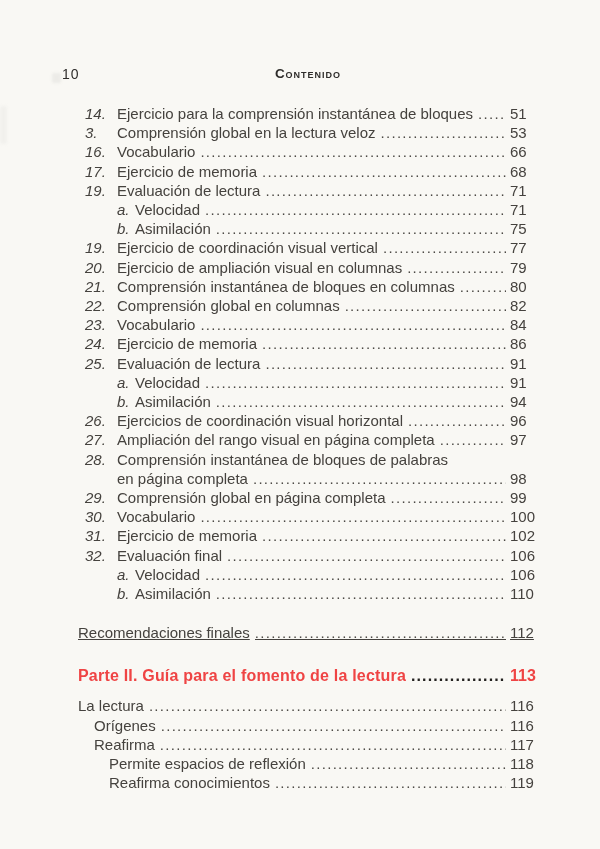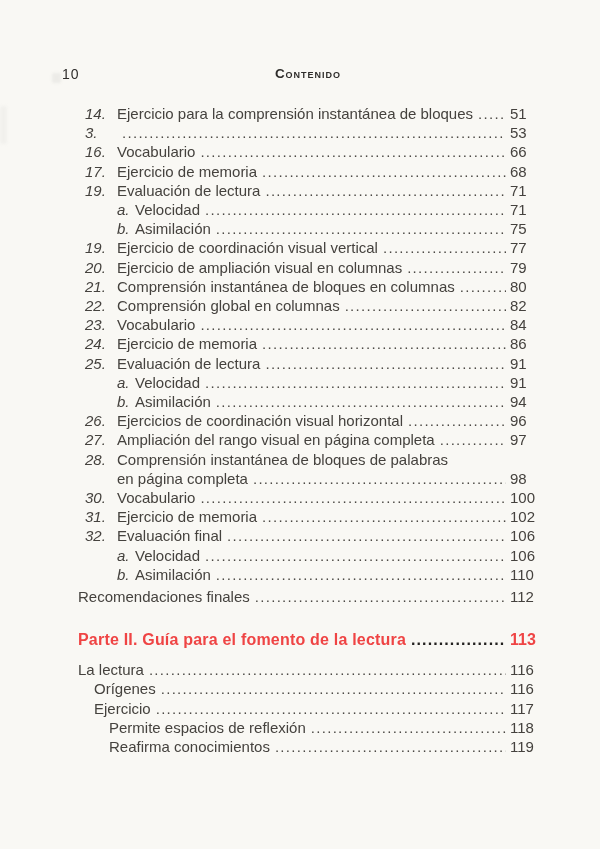--- a/index.html
+++ b/index.html
@@ -27,21 +27,21 @@
   .row.sub .num{margin-left:105px;width:18px;}
   .title{white-space:nowrap;}
   .title.cont{margin-left:105px;text-align:right;}
   .dots{
     flex:1 1 auto;overflow:hidden;white-space:nowrap;
     margin-left:5px;letter-spacing:1.3px;color:#4c4945;
   }
   .dots::after{content:"........................................................................................................................";}
   .pg{flex:none;min-width:26px;text-align:left;margin-left:4px;margin-right:64px;}
   
-  .sec{margin-top:3px;}
+  .sec{margin-top:20px;text-decoration:underline;}
   .flush .title{margin-left:66px;}
   .part2{margin-top:24px;font-weight:bold;font-size:16px;line-height:20px;color:#ef4444;}
   .part2 .title{margin-left:66px;letter-spacing:0.2px;}
   .part2 .dots{color:#23211f;letter-spacing:1.1px;}
   .p2list{margin-top:10px;}
   .ind0{margin-left:66px;}
   .ind1{margin-left:82px;}
   .ind2{margin-left:97px;}
   
   .smudge{position:absolute;background:#dddcd8;opacity:.45;filter:blur(1.5px);}
@@ -62,20 +62,21 @@
 
   <div class="toc">
       <div class="row">
         <span class="num">14.</span>
         <span class="title">Ejercicio para la comprensión instantánea de bloques</span>
         <span class="dots"></span>
         <span class="pg">51</span>
       </div>
       <div class="row">
         <span class="num">3.</span>
+        <span class="title">Comprensión global en la lectura veloz</span>
         <span class="dots"></span>
         <span class="pg">53</span>
       </div>
       <div class="row">
         <span class="num">16.</span>
         <span class="title">Vocabulario</span>
         <span class="dots"></span>
         <span class="pg">66</span>
       </div>
       <div class="row">
@@ -169,20 +170,26 @@
         <span class="pg">97</span>
       </div>
       <div class="row">
         <span class="num">28.</span>
         <span class="title">Comprensión instantánea de bloques de palabras</span>
       </div>
       <div class="row">
         <span class="title cont">en página completa</span>
         <span class="dots"></span>
         <span class="pg">98</span>
+      </div>
+      <div class="row">
+        <span class="num">29.</span>
+        <span class="title">Comprensión global en página completa</span>
+        <span class="dots"></span>
+        <span class="pg">99</span>
       </div>
       <div class="row">
         <span class="num">30.</span>
         <span class="title">Vocabulario</span>
         <span class="dots"></span>
         <span class="pg">100</span>
       </div>
       <div class="row">
         <span class="num">31.</span>
         <span class="title">Ejercicio de memoria</span>
@@ -226,21 +233,21 @@
         <span class="title ind0">La lectura</span>
         <span class="dots"></span>
         <span class="pg">116</span>
       </div>
       <div class="row">
         <span class="title ind1">Orígenes</span>
         <span class="dots"></span>
         <span class="pg">116</span>
       </div>
       <div class="row">
-        <span class="title ind1">Ejercicio</span>
+        <span class="title ind1">Reafirma</span>
         <span class="dots"></span>
         <span class="pg">117</span>
       </div>
       <div class="row">
         <span class="title ind2">Permite espacios de reflexión</span>
         <span class="dots"></span>
         <span class="pg">118</span>
       </div>
       <div class="row">
         <span class="title ind2">Reafirma conocimientos</span>

